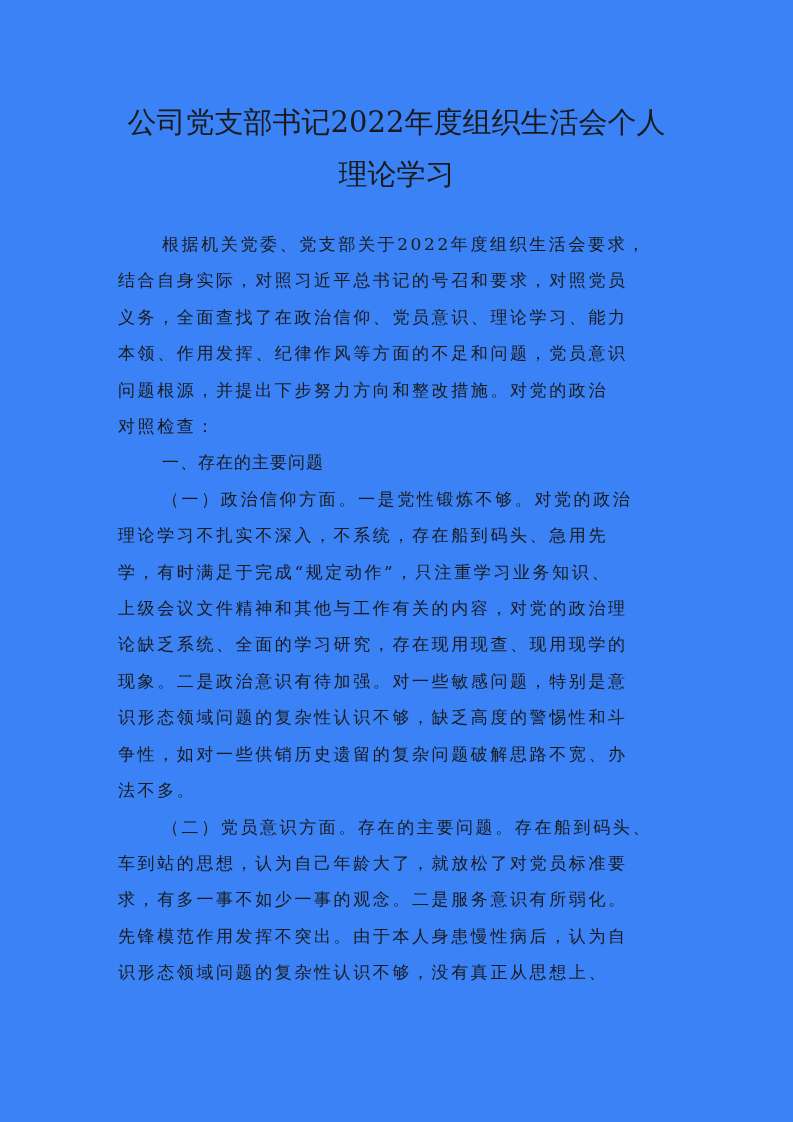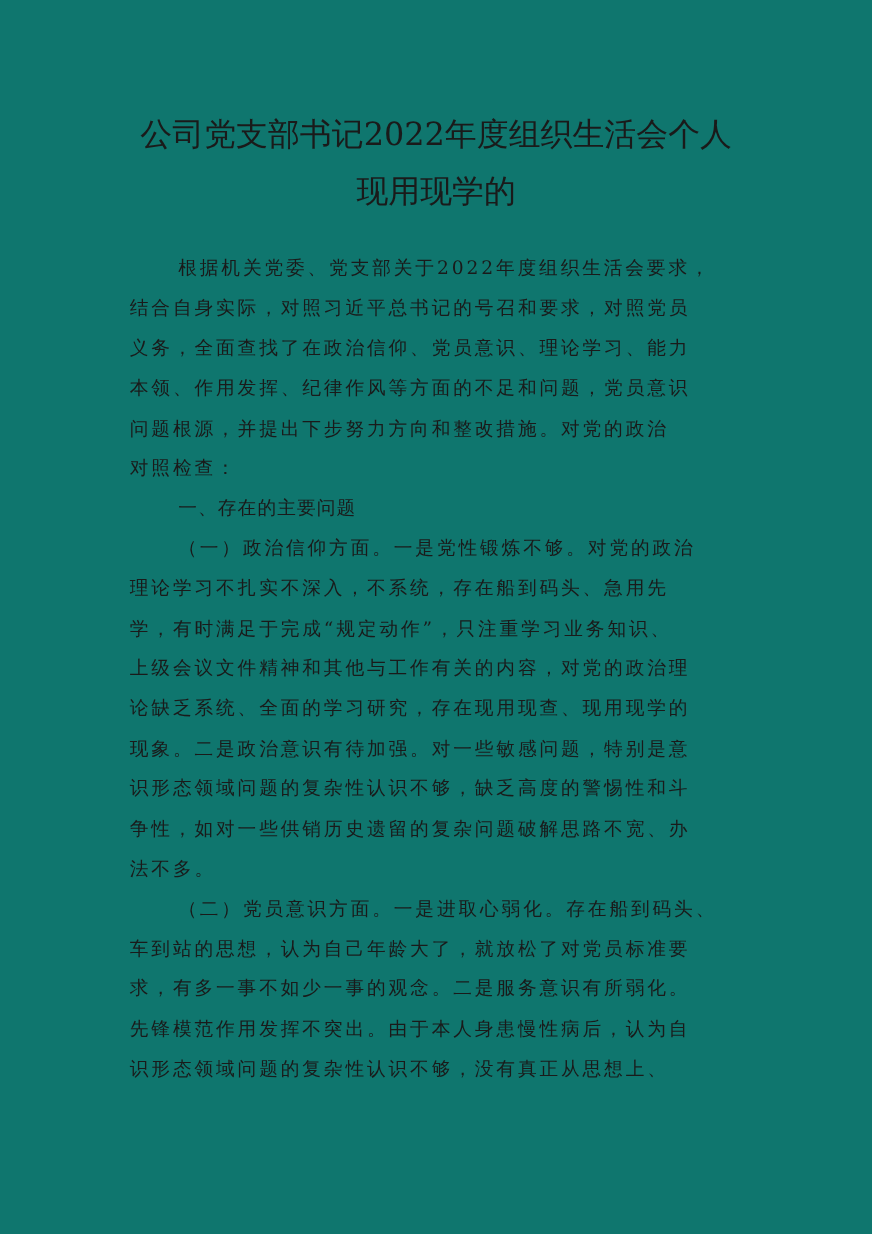--- a/index.html
+++ b/index.html
@@ -13,21 +13,21 @@
       position: relative;
       overflow: hidden;
       color: #1a1a1a;
       font-family: "DejaVu Serif", "Liberation Serif", serif;
     }
     .page {
       position: absolute;
       left: 0; top: 0;
       width: 793px;
       height: 1122px;
-      background: #0f766e;
+      background: #3b82f6;
     }
     .title {
       position: absolute;
       left: 100px;
       width: 593px;
       top: 96px;
       text-align: center;
       font-size: 29px;
       line-height: 52px;
       font-weight: normal;
@@ -58,21 +58,21 @@
       text-indent: 44px;
     }
     .line { display: block; white-space: nowrap; }
   </style>
 </head>
 <body>
 
 <div class="page">
   <h1 class="title">
     <span class="line">公司党支部书记2022年度组织生活会个人</span>
-    <span class="line">现用现学的</span>
+    <span class="line">理论学习</span>
   </h1>
 
   <div class="body">
     <p class="indent">
       <span class="line">根据机关党委、党支部关于2022年度组织生活会要求，</span>
       <span class="line" style="text-indent:0">结合自身实际，对照习近平总书记的号召和要求，对照党员</span>
       <span class="line" style="text-indent:0">义务，全面查找了在政治信仰、党员意识、理论学习、能力</span>
       <span class="line" style="text-indent:0">本领、作用发挥、纪律作风等方面的不足和问题，党员意识</span>
       <span class="line" style="text-indent:0">问题根源，并提出下步努力方向和整改措施。对党的政治</span>
       <span class="line" style="text-indent:0">对照检查：</span>
@@ -88,20 +88,20 @@
       <span class="line" style="text-indent:0">学，有时满足于完成“规定动作”，只注重学习业务知识、</span>
       <span class="line" style="text-indent:0">上级会议文件精神和其他与工作有关的内容，对党的政治理</span>
       <span class="line" style="text-indent:0">论缺乏系统、全面的学习研究，存在现用现查、现用现学的</span>
       <span class="line" style="text-indent:0">现象。二是政治意识有待加强。对一些敏感问题，特别是意</span>
       <span class="line" style="text-indent:0">识形态领域问题的复杂性认识不够，缺乏高度的警惕性和斗</span>
       <span class="line" style="text-indent:0">争性，如对一些供销历史遗留的复杂问题破解思路不宽、办</span>
       <span class="line" style="text-indent:0">法不多。</span>
     </p>
 
     <p class="indent">
-      <span class="line">（二）党员意识方面。一是进取心弱化。存在船到码头、</span>
+      <span class="line">（二）党员意识方面。存在的主要问题。存在船到码头、</span>
       <span class="line" style="text-indent:0">车到站的思想，认为自己年龄大了，就放松了对党员标准要</span>
       <span class="line" style="text-indent:0">求，有多一事不如少一事的观念。二是服务意识有所弱化。</span>
       <span class="line" style="text-indent:0">先锋模范作用发挥不突出。由于本人身患慢性病后，认为自</span>
       <span class="line" style="text-indent:0">识形态领域问题的复杂性认识不够，没有真正从思想上、</span>
     </p>
   </div>
 </div>
 
 </body></html>

